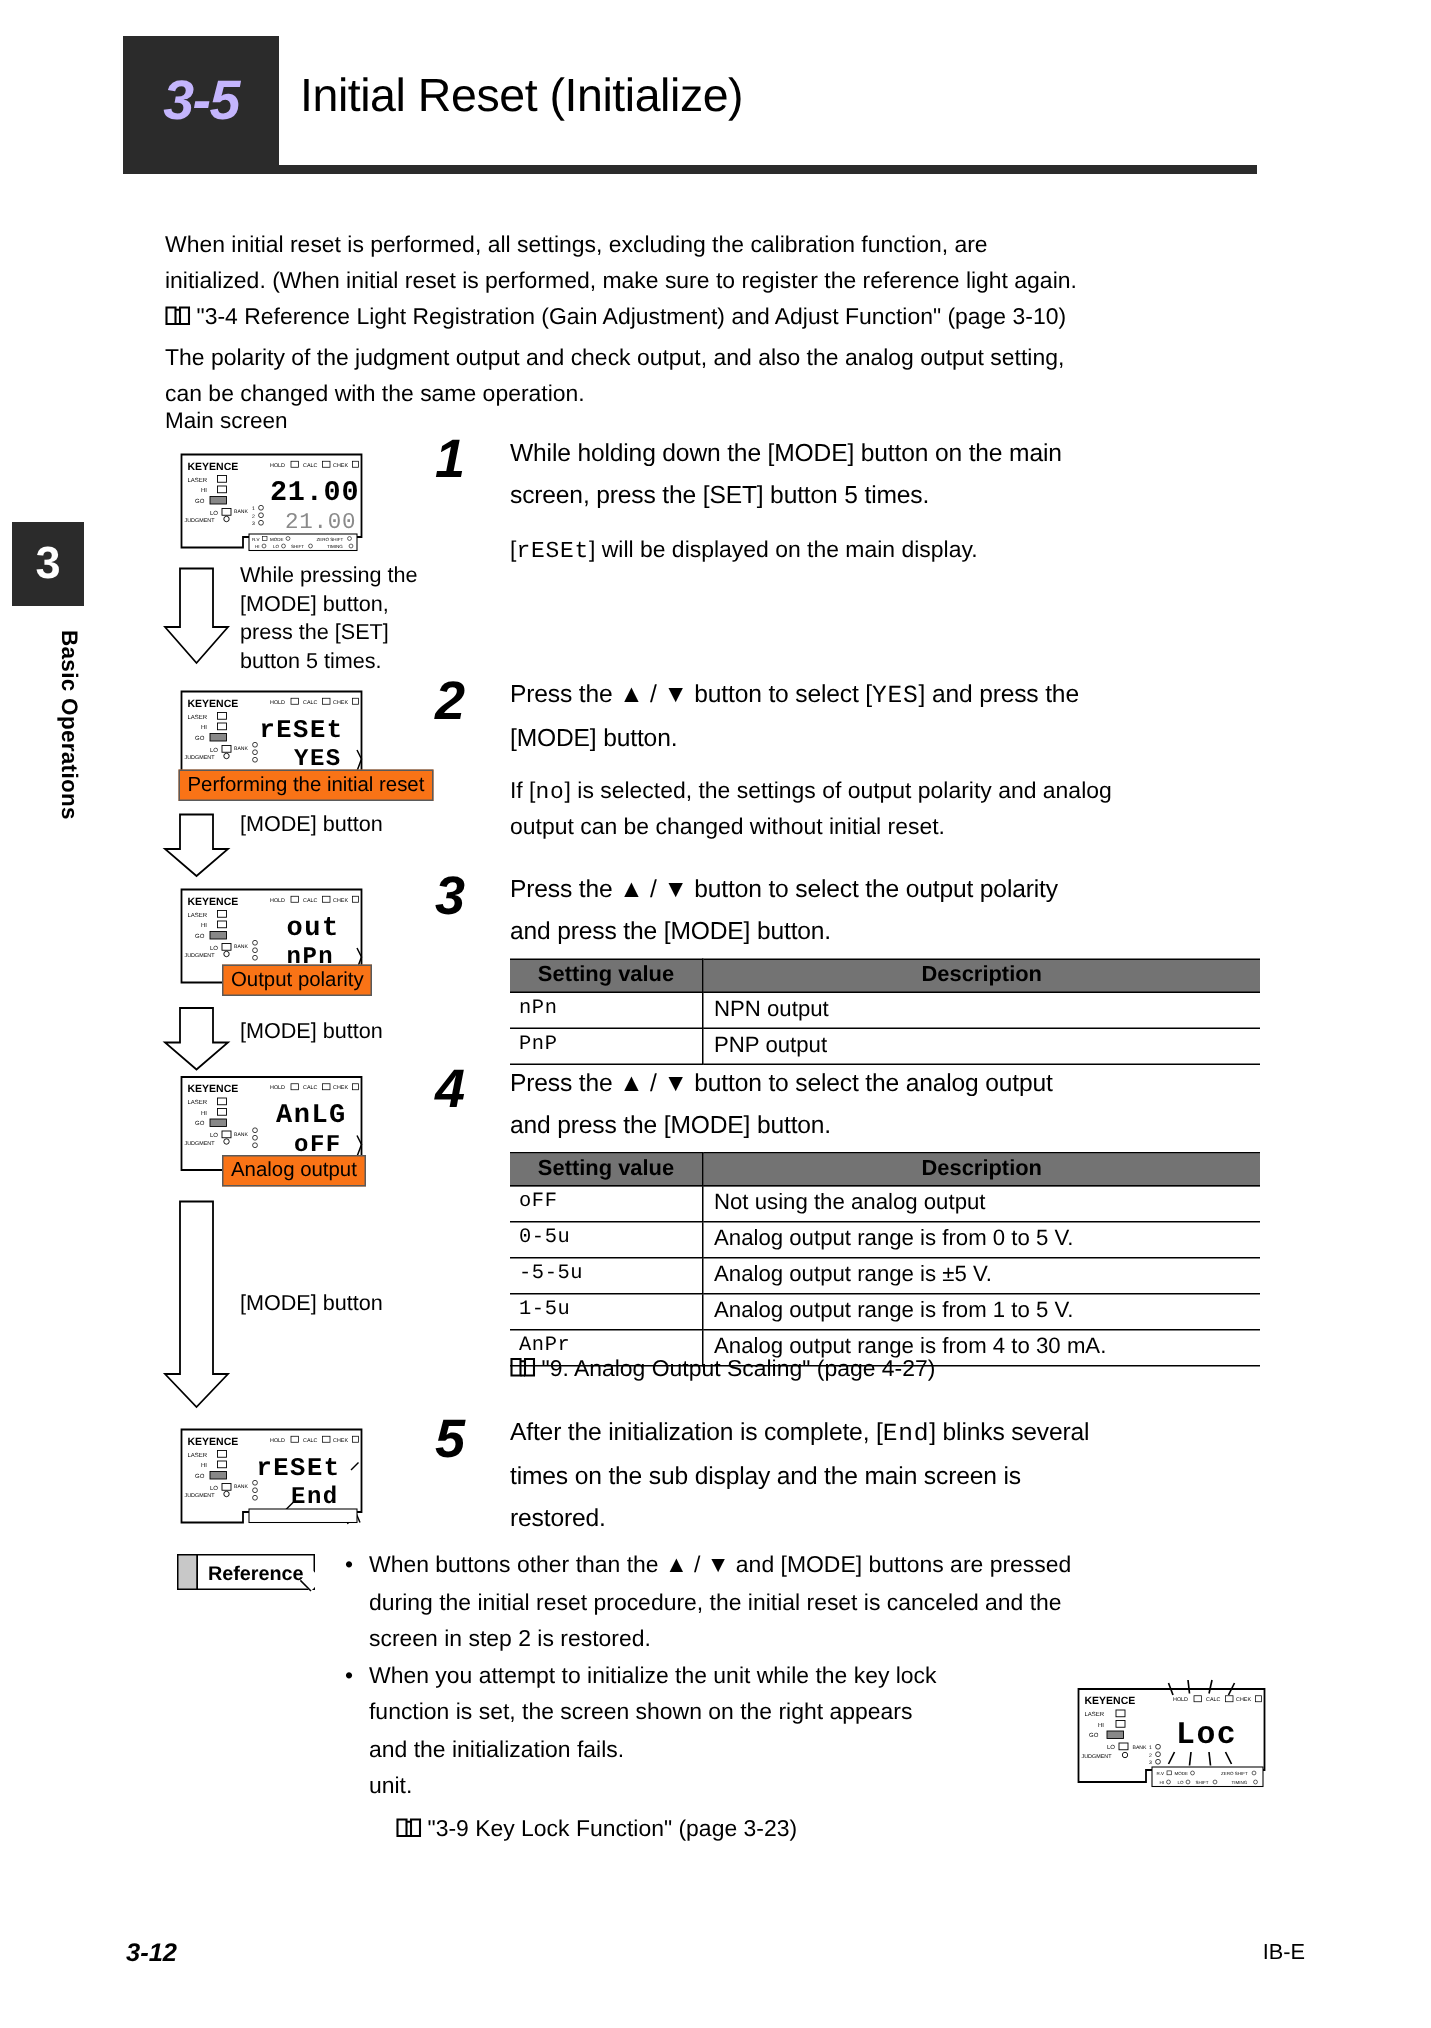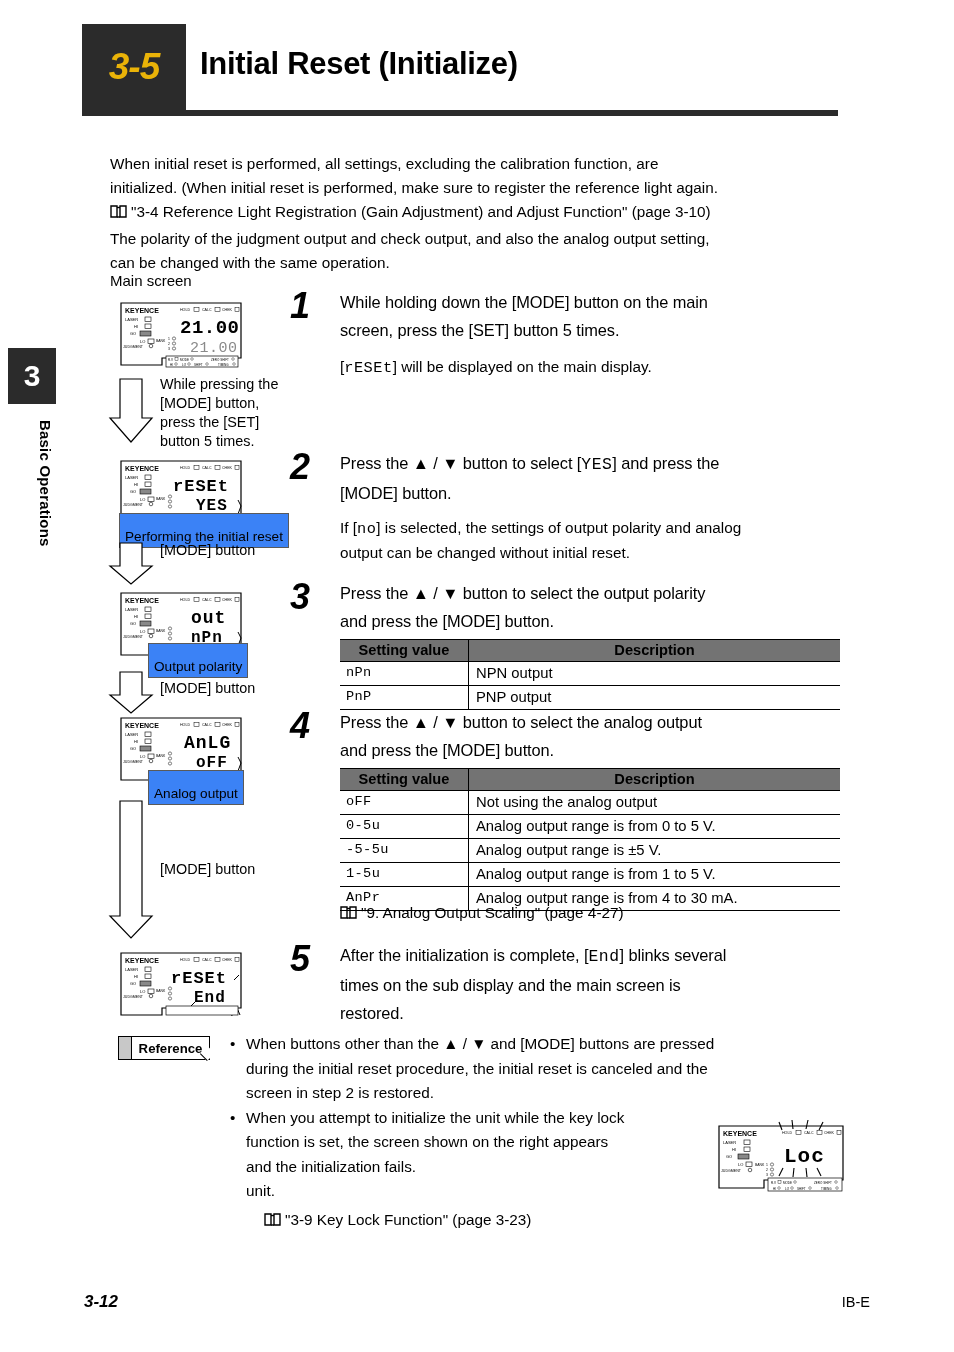--- a/index.html
+++ b/index.html
@@ -51,35 +51,35 @@
     width: 756px;
     height: 86px;
   }
   .header-num {
     position: absolute;
     left: 0;
     top: 0;
     width: 104px;
     height: 86px;
     background: #2b2b2b;
-    color: #eab308;
+    color: #c4b5fd;
     display: flex;
     align-items: center;
     justify-content: center;
     font-size: 37px;
     font-weight: bold;
     font-style: italic;
     letter-spacing: -1px;
   }
   .header-title {
     position: absolute;
     left: 118px;
     top: 22px;
     font-size: 31px;
-    font-weight: bold;
+    font-weight: normal;
     letter-spacing: -0.3px;
   }
   .header-rule {
     position: absolute;
     left: 82px;
     top: 110px;
     width: 756px;
     height: 6px;
     background: #2b2b2b;
   }
@@ -116,24 +116,24 @@
   .note {
     position: absolute;
     font-size: 14.4px;
     line-height: 19px;
   }
 
   .arrow-wrap { position: absolute; }
 
   .callout {
     position: absolute;
-    background: #3b82f6;
+    background: #f97316;
     border: 1px solid #5a5a5a;
     font-size: 13.6px;
-    padding: 15px 5px 2px 5px;
+    padding: 1px 5px 2px 5px;
     white-space: nowrap;
     line-height: 16px;
   }
 
   
   .step-num {
     position: absolute;
     font-size: 36px;
     font-weight: bold;
     font-style: italic;

